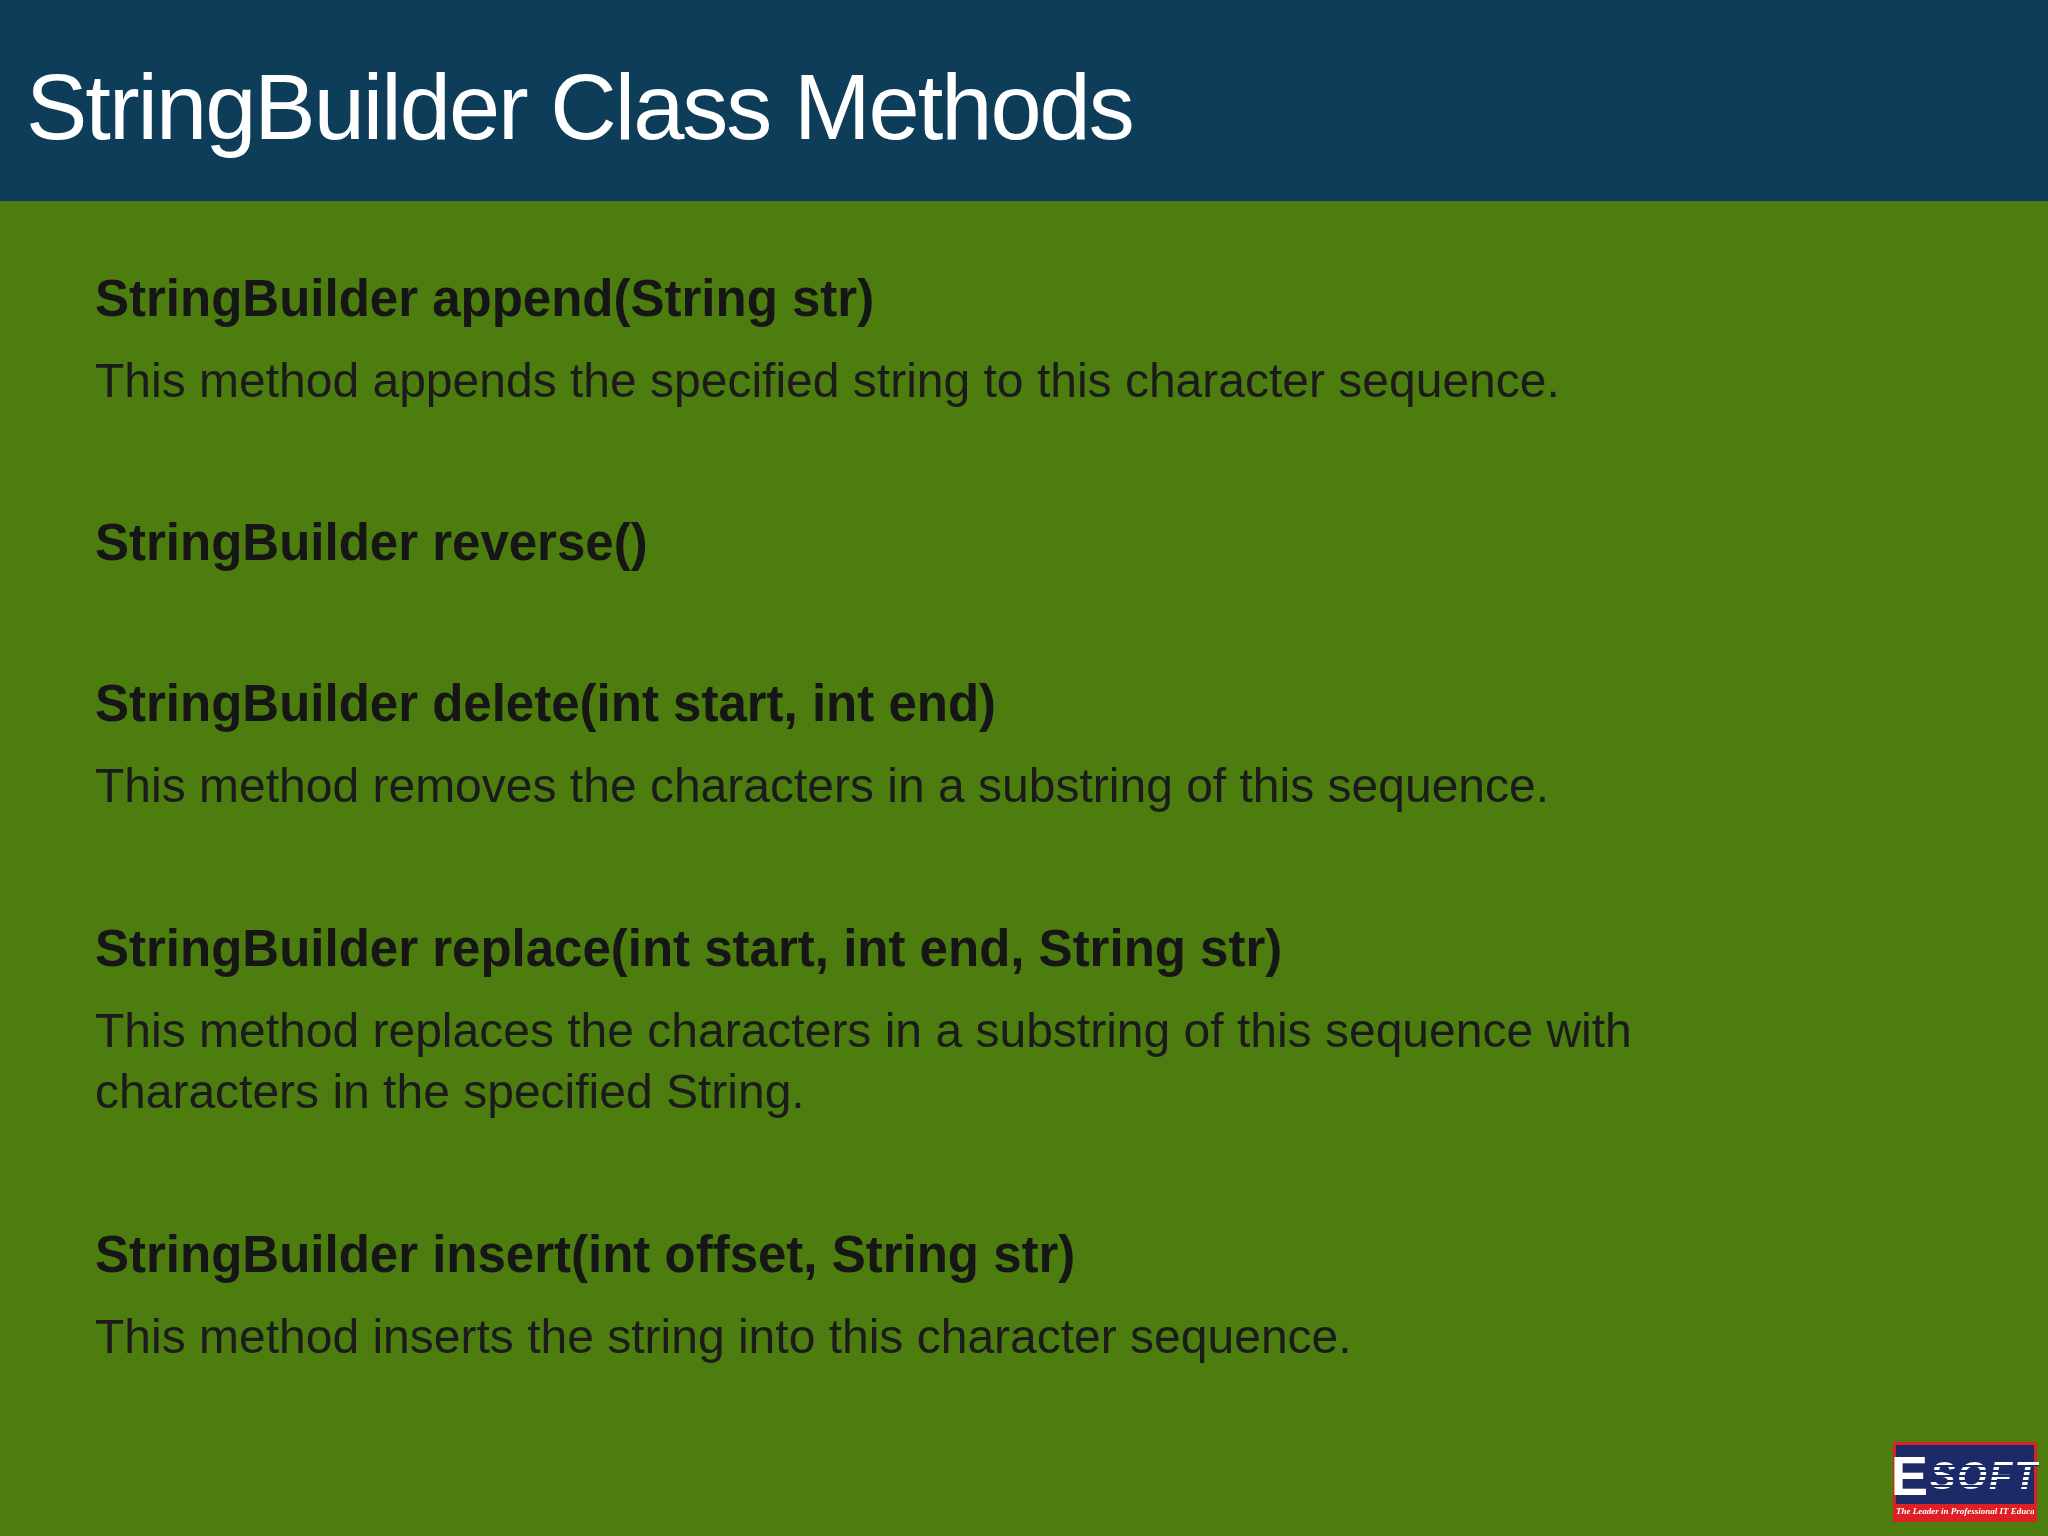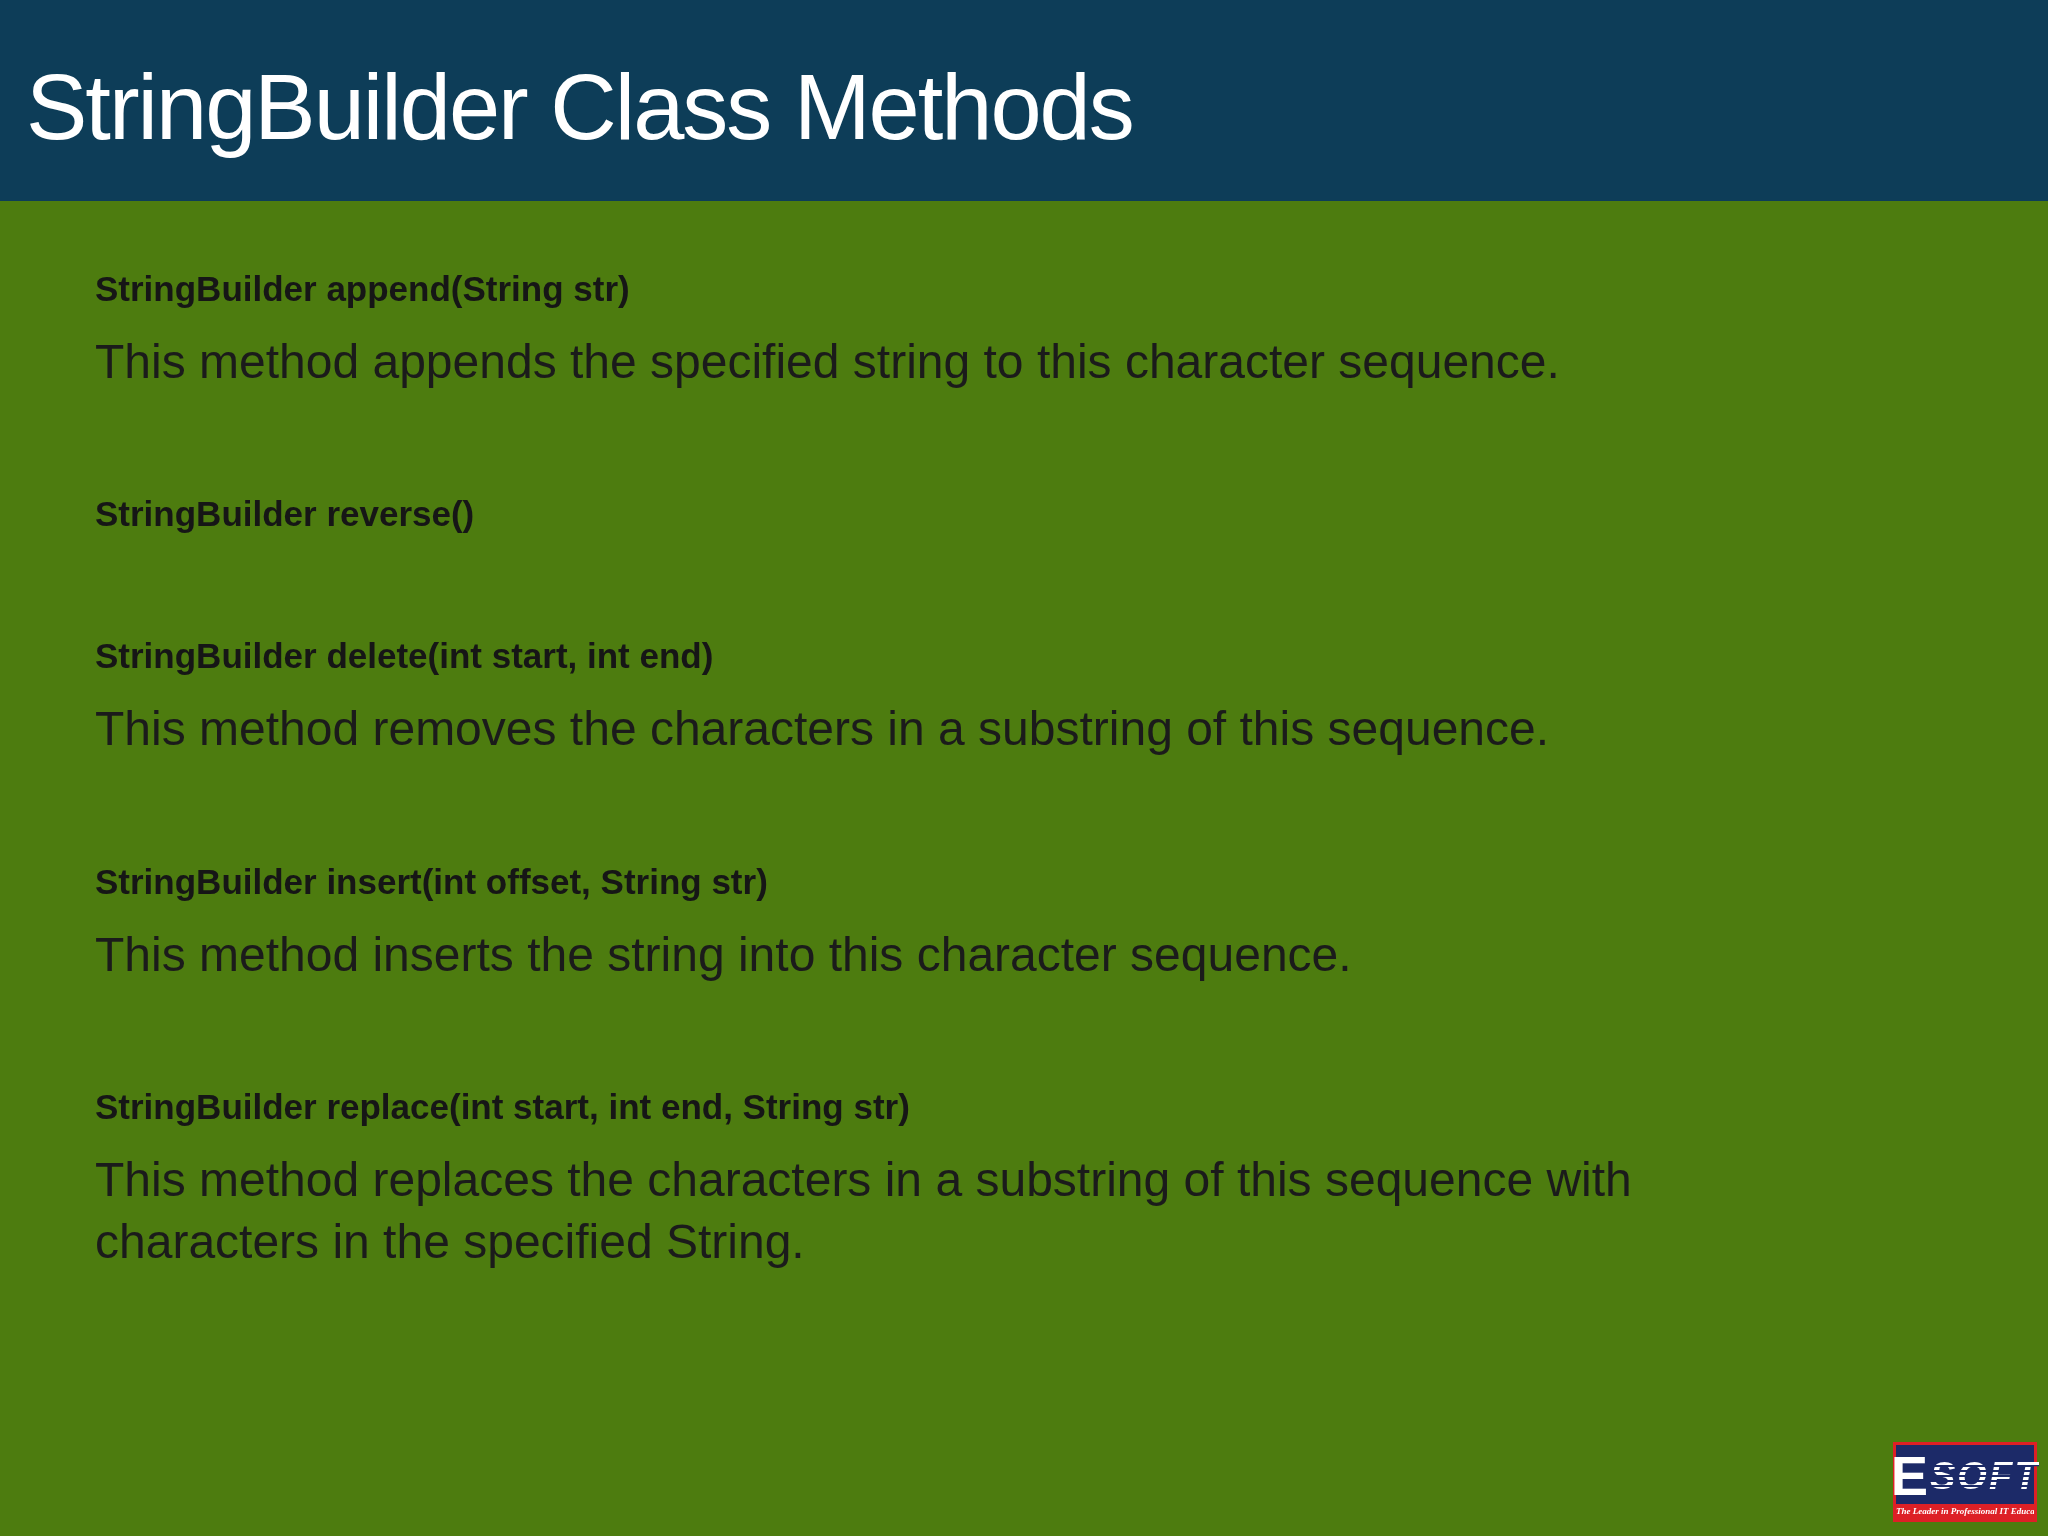--- a/index.html
+++ b/index.html
@@ -31,21 +31,21 @@
     padding-left: 26px;
     padding-top: 14px;
     white-space: nowrap;
   }
   .content {
     padding: 68px 95px 0 95px;
   }
   .method { margin-bottom: 102px; }
   .method:last-child { margin-bottom: 0; }
   .signature {
-    font-size: 35px;
+    font-size: 51px;
     font-weight: 700;
     color: #161616;
     margin-bottom: 22px;
   }
   .description {
     font-size: 48px;
     font-weight: 400;
     color: #1b1b1b;
     line-height: 1.28;
     max-width: 1620px;
@@ -119,27 +119,27 @@
     <section class="method">
       <div class="signature">StringBuilder reverse()</div>
     </section>
 
     <section class="method">
       <div class="signature">StringBuilder delete(int start, int end)</div>
       <div class="description">This method removes the characters in a substring of this sequence.</div>
     </section>
 
     <section class="method">
-      <div class="signature">StringBuilder insert(int offset, String str)</div>
-      <div class="description">This method inserts the string into this character sequence.</div>
+      <div class="signature">StringBuilder replace(int start, int end, String str)</div>
+      <div class="description">This method replaces the characters in a substring of this sequence with characters in the specified String.</div>
     </section>
 
     <section class="method">
-      <div class="signature">StringBuilder replace(int start, int end, String str)</div>
-      <div class="description">This method replaces the characters in a substring of this sequence with characters in the specified String.</div>
+      <div class="signature">StringBuilder insert(int offset, String str)</div>
+      <div class="description">This method inserts the string into this character sequence.</div>
     </section>
 
   </main>
 
   <div class="logo">
     <div class="logo-main">
       <span class="logo-e">E</span>
       <span class="logo-soft">SOFT</span>
     </div>
     <div class="logo-tagline">The Leader in Professional IT Education</div>

